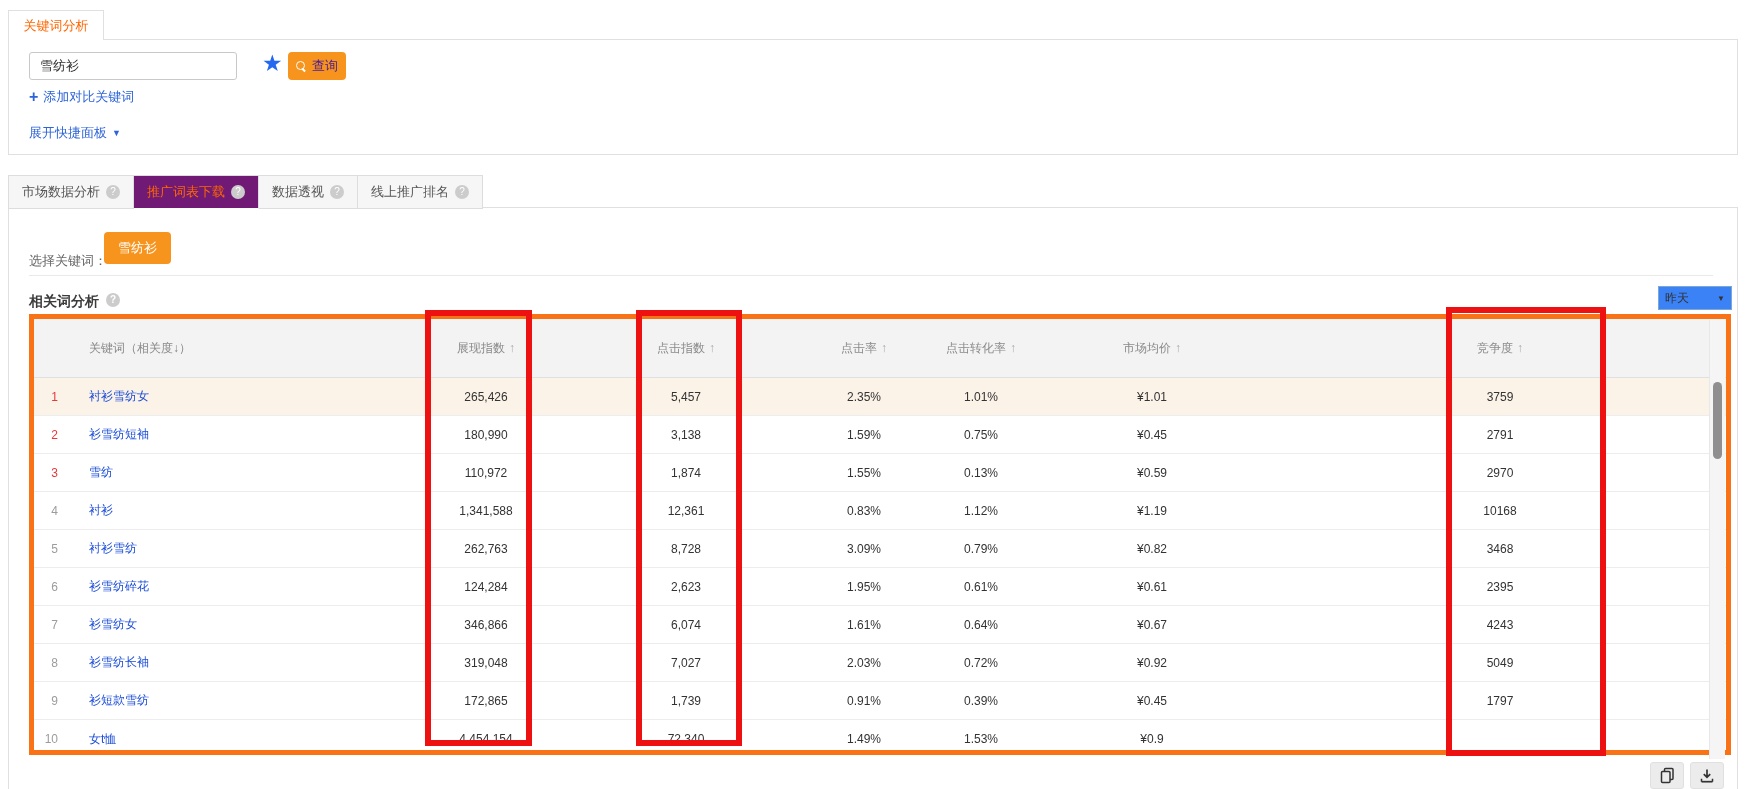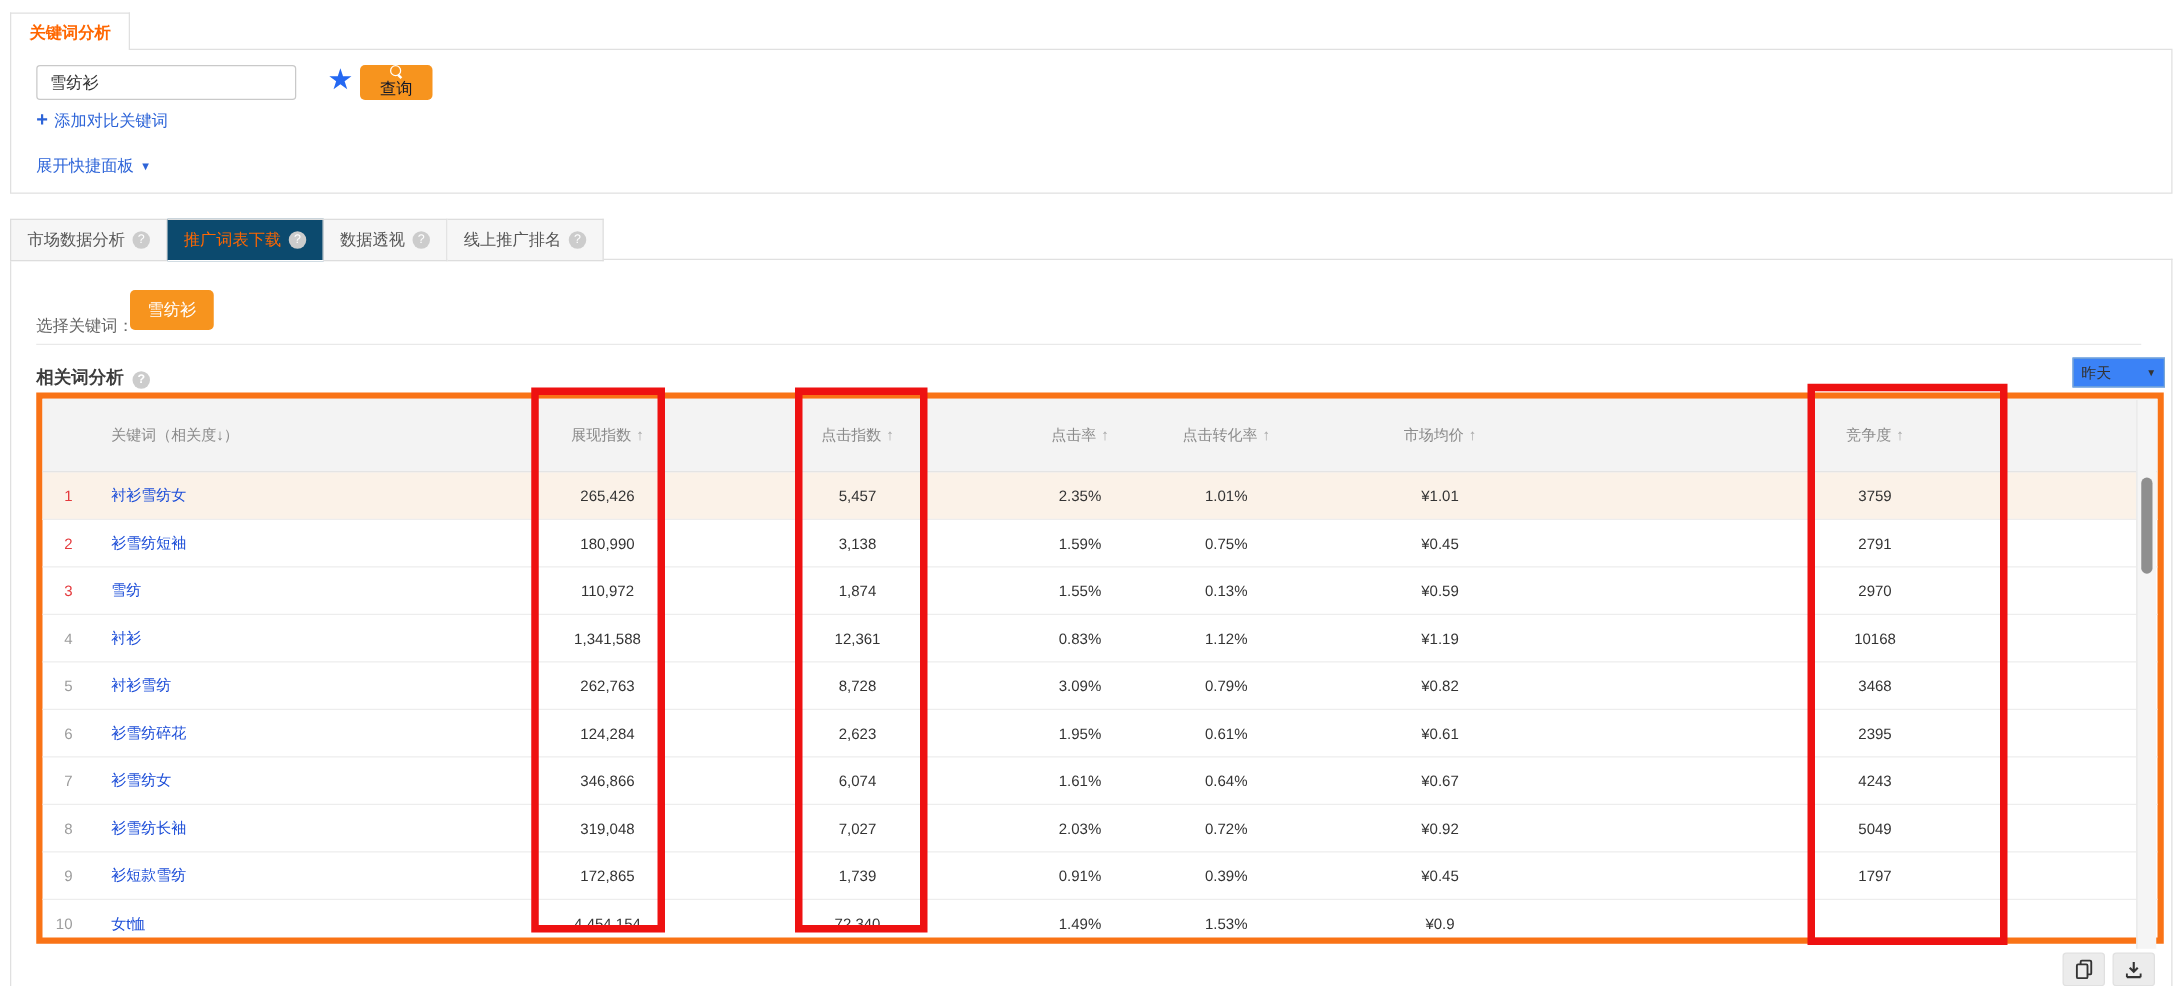--- a/index.html
+++ b/index.html
@@ -1,46 +1,46 @@
 <!DOCTYPE html>
 <html><head>
 <meta charset="utf-8">
 <style>
   * { box-sizing: border-box; margin: 0; padding: 0; }
   html,body { width:1747px; height:789px; background:#fff; font-family:"Liberation Sans",sans-serif; position:relative; overflow:hidden; }
   .abs { position:absolute; }
 
   
-  .main-tab { left:8px; top:10px; width:96px; height:30px; background:#fff; border:1px solid #e0e0e0; border-bottom:none; z-index:3; color:#ff6600; font-size:13px; text-align:center; line-height:30px; cursor:pointer;font-weight:bold; }
+  .main-tab { left:8px; top:10px; width:96px; height:30px; background:#fff; border:1px solid #e0e0e0; border-bottom:none; z-index:3; color:#ff6600; font-size:13px; text-align:center; line-height:30px; cursor:pointer; }
   .panel1 { left:8px; top:39px; width:1730px; height:116px; background:#fff; border:1px solid #e0e0e0; }
   .search-input { left:20px; top:12px; width:208px; height:28px; border:1px solid #c9c9c9; border-radius:3px; padding-left:10px; font-size:13px; color:#333; font-family:"Liberation Sans",sans-serif; outline:none; }
   .fav-star { left:253px; top:8px; font-size:23px; color:#2468f2; cursor:pointer; line-height:30px; }
-  .query-btn { left:279px; top:12px; width:58px; height:28px; background:#f7941e; border:none; border-radius:4px; color:#0f172a; font-size:13px; cursor:pointer; display:flex; align-items:center; justify-content:center; gap:5px;flex-direction:column; }
+  .query-btn { left:279px; top:12px; width:58px; height:28px; background:#f7941e; border:none; border-radius:4px; color:#4c1d95; font-size:13px; cursor:pointer; display:flex; align-items:center; justify-content:center; gap:5px; }
   .mag { position:relative; width:11px; height:11px; display:inline-block; }
   .mag::before { content:""; position:absolute; left:0; top:0; width:7px; height:7px; border:1.6px solid #fff; border-radius:50%; }
   .mag::after { content:""; position:absolute; left:7px; top:7px; width:4px; height:1.8px; background:#fff; transform:rotate(45deg); transform-origin:0 0; }
   .blue-link { color:#2d64d8; font-size:13px; cursor:pointer; text-decoration:none; display:inline-flex; align-items:center; gap:5px; }
   .add-compare { left:20px; top:48px; }
   .plus-ico { font-size:16px; font-weight:bold; }
   .expand-link { left:20px; top:84px; }
   .caret { font-size:9px; }
 
   
   .tabs2 { left:8px; top:175px; display:flex; z-index:3; }
   .tab2 { height:33px; line-height:32px; padding:16px 13px; background:#f6f6f6; border:1px solid #dddddd; border-left:none; font-size:13px; color:#555; cursor:pointer; display:flex; align-items:center; gap:6px; }
   .tab2:first-child { border-left:1px solid #dddddd; }
-  .tab2.active { background:#0c4a6e; color:#ff6600; border-bottom:1px solid #fff; height:34px;justify-content:flex-end; }
+  .tab2.active { background:#701a75; color:#ff6600; border-bottom:1px solid #fff; height:34px;justify-content:flex-end; }
   .help { width:14px; height:14px; border-radius:50%; background:#cccccc; color:#fff; font-size:10px; line-height:14px; text-align:center; display:inline-block; cursor:pointer; flex:none; }
 
   
   .panel2 { left:8px; top:207px; width:1730px; height:582px; background:#fff; border:1px solid #e0e0e0; border-bottom:none; }
   .kw-label { left:20px; top:44px; font-size:13px; color:#666; }
   .kw-btn { left:95px; top:24px; height:32px; min-width:64px; padding:0 14px; background:#f7941e; border:none; border-radius:4px; color:#fff; font-size:13px; cursor:pointer; }
   .divider { left:20px; top:67px; width:1684px; border-top:1px solid #e9e9e9; }
-  .section-title { left:20px; top:85px; font-size:14px; font-weight:bold; color:#3c3c3c; display:flex; align-items:flex-end; gap:7px; }
+  .section-title { left:20px; top:85px; font-size:14px; font-weight:bold; color:#3c3c3c; display:flex; align-items:flex-start; gap:7px; }
   .date-select { left:1649px; top:78px; width:74px; height:24px; border:1px solid #7aa7d4; background:#3b82f6; font-size:12px; color:#333; display:flex; align-items:center; justify-content:space-between; padding:0 6px; cursor:pointer; }
   .date-select .caret { color:#333; font-size:8px; }
 
   
   .table-wrap { left:20px; top:106px; width:1702px; height:441px; border:5px solid #f97316; background:#fff; }
   .grid-row { display:grid; grid-template-columns:30px 332px 180px 220px 136px 98px 244px 1fr; align-items:center; }
   .thead { height:59px; background:#f3f3f3; border-bottom:1px solid #e0e0e0; color:#8a8a8a; font-size:12px; }
   .th, .td { white-space:nowrap; }
   .al { text-align:left; padding-left:25px; }
   .ac { text-align:center; }

